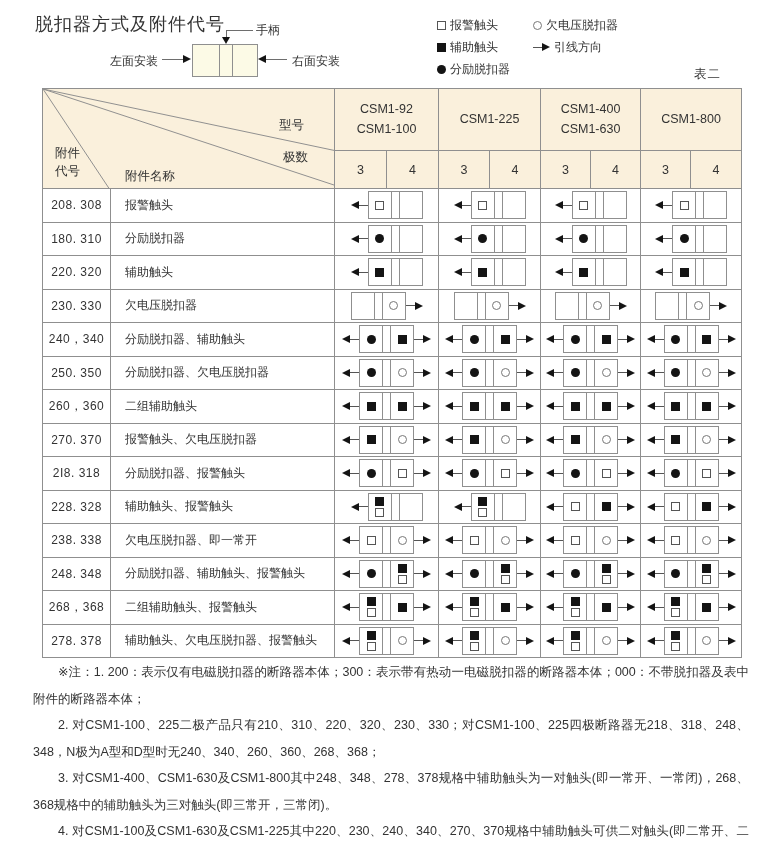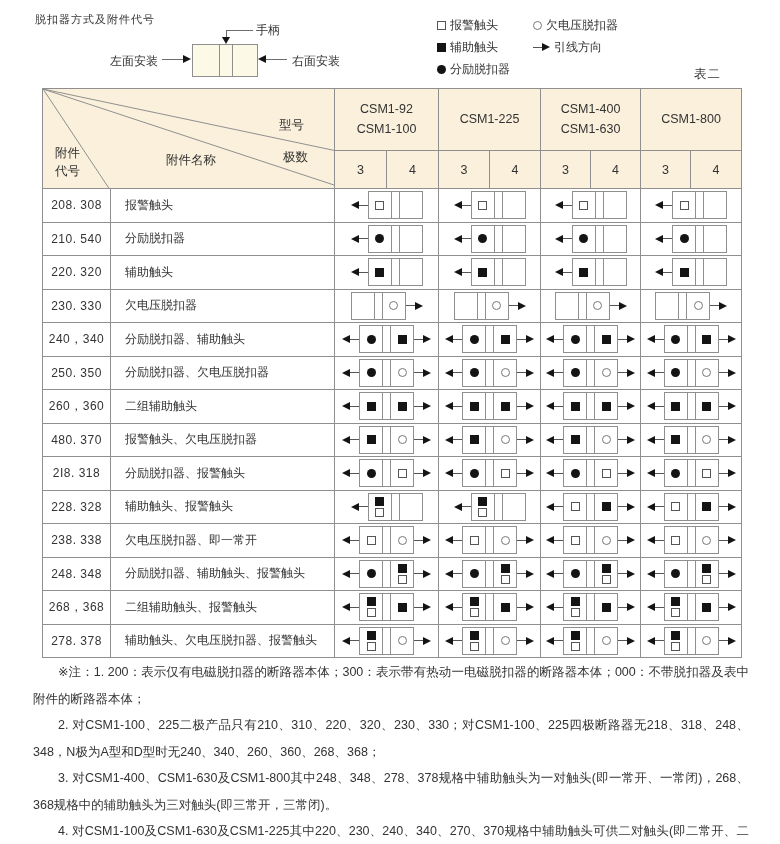--- a/index.html
+++ b/index.html
@@ -9,21 +9,21 @@
     --diagram-fill:#fcfae6;
     --ink:#333;
     --sym-gray:#8f8f8f;
     --sym-black:#141414;
   }
   *{margin:0;padding:0;box-sizing:border-box;}
   body{background:#fff;font-family:"Liberation Sans","DejaVu Sans",sans-serif;color:var(--ink);}
   .page{position:relative;width:780px;height:844px;background:#fff;overflow:hidden;}
 
   
-  .doc-title{position:absolute;left:35px;top:12px;font-size:11px;letter-spacing:1px;}
+  .doc-title{position:absolute;left:35px;top:12px;font-size:18px;letter-spacing:1px;}
   .tbl-label{position:absolute;left:694px;top:66px;font-size:12.5px;letter-spacing:1px;font-family:Liberation Mono, monospace;}
 
   .mini-breaker{position:absolute;left:192px;top:44px;width:66px;height:33px;
     background:var(--diagram-fill);border:1px solid var(--grid);}
   .mini-breaker .vline{position:absolute;top:0;bottom:0;width:1px;background:var(--grid);}
   .mini-breaker .v1{left:26px;} .mini-breaker .v2{left:39px;}
 
   .lbl{position:absolute;font-size:12px;white-space:nowrap;}
   .handle-lbl{left:256px;top:22px;}
   .leftmount-lbl{left:110px;top:53px;}
@@ -69,21 +69,21 @@
   th.model-cell{height:62px;vertical-align:middle;text-align:center;line-height:1.55;}
   th.pole-cell{height:38px;text-align:center;vertical-align:middle;}
   th.bnone{border-right:hidden;}
 
   th.corner{position:relative;padding:0;height:100px;}
   .corner-svg{position:absolute;left:0;top:0;width:100%;height:100%;}
   .corner-lbl{position:absolute;font-size:12.5px;white-space:nowrap;}
   .corner-model{right:30px;top:28px;}
   .corner-poles{right:26px;top:60px;}
   .corner-code{left:12px;bottom:8px;line-height:1.45;}
-  .corner-name{left:82px;bottom:19px;margin-left:41px;}
+  .corner-name{left:82px;bottom:3px;}
 
   tbody td{height:33.5px;background:#fff;vertical-align:middle;}
   td.code-cell{text-align:center;letter-spacing:0.5px;white-space:nowrap;}
   td.name-cell{padding-left:14px;white-space:nowrap;}
   td.diag-cell{text-align:center;}
 
   
   .diag{display:inline-flex;align-items:center;vertical-align:middle;}
   .dbox{display:flex;border:1px solid var(--grid);background:#fff;}
   .dcell{width:22px;height:26px;display:flex;flex-direction:column;align-items:center;justify-content:center;gap:2px;}
@@ -257,21 +257,21 @@
               <span class="dbox">
                 <span class="dcell">
                   <span class="sym sym-alarm"></span>
                 </span>
                 <span class="dmid"></span>
                 <span class="dcell"></span>
               </span>
             </span></td>
         </tr>
         <tr>
-          <td class="code-cell">210. 540</td>
+          <td class="code-cell">180. 310</td>
           <td class="name-cell">分励脱扣器</td>
           <td class="diag-cell" colspan="2"><span class="diag">
               <span class="lead-arrow">
                 <span class="tri tri-left"></span>
                 <span class="shaft"></span>
               </span>
               <span class="dbox">
                 <span class="dcell">
                   <span class="sym sym-shunt"></span>
                 </span>
@@ -665,21 +665,21 @@
                   <span class="sym sym-aux"></span>
                 </span>
               </span>
               <span class="lead-arrow">
                 <span class="shaft"></span>
                 <span class="tri tri-right"></span>
               </span>
             </span></td>
         </tr>
         <tr>
-          <td class="code-cell">480. 370</td>
+          <td class="code-cell">270. 370</td>
           <td class="name-cell">报警触头、欠电压脱扣器</td>
           <td class="diag-cell" colspan="2"><span class="diag">
               <span class="lead-arrow">
                 <span class="tri tri-left"></span>
                 <span class="shaft"></span>
               </span>
               <span class="dbox">
                 <span class="dcell">
                   <span class="sym sym-aux"></span>
                 </span>

